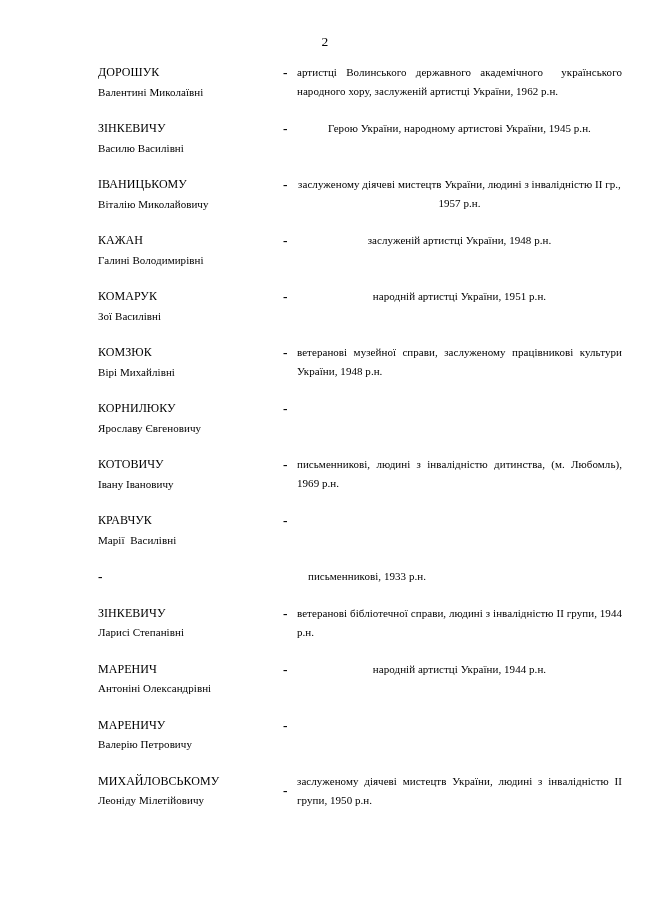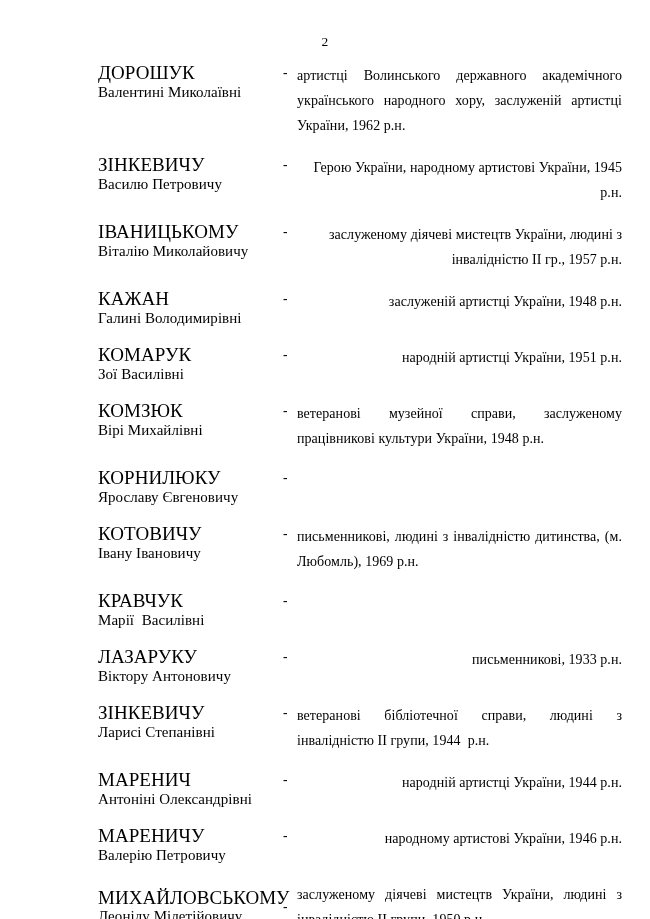--- a/index.html
+++ b/index.html
@@ -55,54 +55,54 @@
   }
 
   .recipient {
     width: 185px;
     flex: 0 0 185px;
     box-sizing: border-box;
     padding-right: 6px;
   }
 
   .surname {
-    font-size: 19px;
+    font-size: 12px;
     line-height: 19.5px;
     letter-spacing: 0.05px;
     white-space: pre;
   }
 
   .given {
-    font-size: 15px;
+    font-size: 11px;
     line-height: 19.5px;
     letter-spacing: 0.05px;
     white-space: pre;
   }
 
   .dash {
     flex: 0 0 14px;
     width: 14px;
     font-size: 13.6px;
     line-height: 19.5px;
     text-align: left;
   }
 
   .description {
     flex: 1 1 auto;
-    font-size: 14px;
-    line-height: 25px;
+    font-size: 11px;
+    line-height: 19px;
     text-align: justify;
     text-justify: inter-word;
     letter-spacing: 0.05px;
     white-space: pre-wrap;
     hyphens: none;
   }
 
   .description.nojustify {
-    text-align: right;
+    text-align: center;
   }
 </style>
 </head>
 <body>
 
 <div class="page">
 
   <div class="page-number">2</div>
 
   <div class="award-list">
@@ -110,21 +110,21 @@
         <div class="recipient">
           <div class="surname">ДОРОШУК</div>
           <div class="given">Валентині Миколаївні</div>
         </div>
         <div class="dash">-</div>
         <div class="description">артистці Волинського державного академічного  українського народного хору, заслуженій артистці України, 1962 р.н.</div>
       </div>
       <div class="entry">
         <div class="recipient">
           <div class="surname">ЗІНКЕВИЧУ</div>
-          <div class="given">Василю Петровичу</div>
+          <div class="given">Василю Василівні</div>
         </div>
         <div class="dash">-</div>
         <div class="description nojustify">Герою України, народному артистові України, 1945 р.н.</div>
       </div>
       <div class="entry">
         <div class="recipient">
           <div class="surname">ІВАНИЦЬКОМУ</div>
           <div class="given">Віталію Миколайовичу</div>
         </div>
         <div class="dash">-</div>
@@ -170,24 +170,20 @@
         <div class="description">письменникові, людині з інвалідністю дитинства, (м. Любомль), 1969 р.н.</div>
       </div>
       <div class="entry">
         <div class="recipient">
           <div class="surname">КРАВЧУК</div>
           <div class="given">Марії  Василівні</div>
         </div>
         <div class="dash">-</div>
       </div>
       <div class="entry">
-        <div class="recipient">
-          <div class="surname">ЛАЗАРУКУ</div>
-          <div class="given">Віктору Антоновичу</div>
-        </div>
         <div class="dash">-</div>
         <div class="description nojustify">письменникові, 1933 р.н.</div>
       </div>
       <div class="entry">
         <div class="recipient">
           <div class="surname">ЗІНКЕВИЧУ</div>
           <div class="given">Ларисі Степанівні</div>
         </div>
         <div class="dash">-</div>
         <div class="description">ветеранові бібліотечної справи, людині з інвалідністю II групи, 1944  р.н.</div>
@@ -199,21 +195,20 @@
         </div>
         <div class="dash">-</div>
         <div class="description nojustify">народній артистці України, 1944 р.н.</div>
       </div>
       <div class="entry">
         <div class="recipient">
           <div class="surname">МАРЕНИЧУ</div>
           <div class="given">Валерію Петровичу</div>
         </div>
         <div class="dash">-</div>
-        <div class="description nojustify">народному артистові України, 1946 р.н.</div>
       </div>
       <div class="entry">
         <div class="recipient">
           <div class="surname">МИХАЙЛОВСЬКОМУ</div>
           <div class="given">Леоніду Мілетійовичу</div>
         </div>
         <div class="dash">-</div>
         <div class="description">заслуженому діячеві мистецтв України, людині з інвалідністю II групи, 1950 р.н.</div>
       </div>
     </div>

